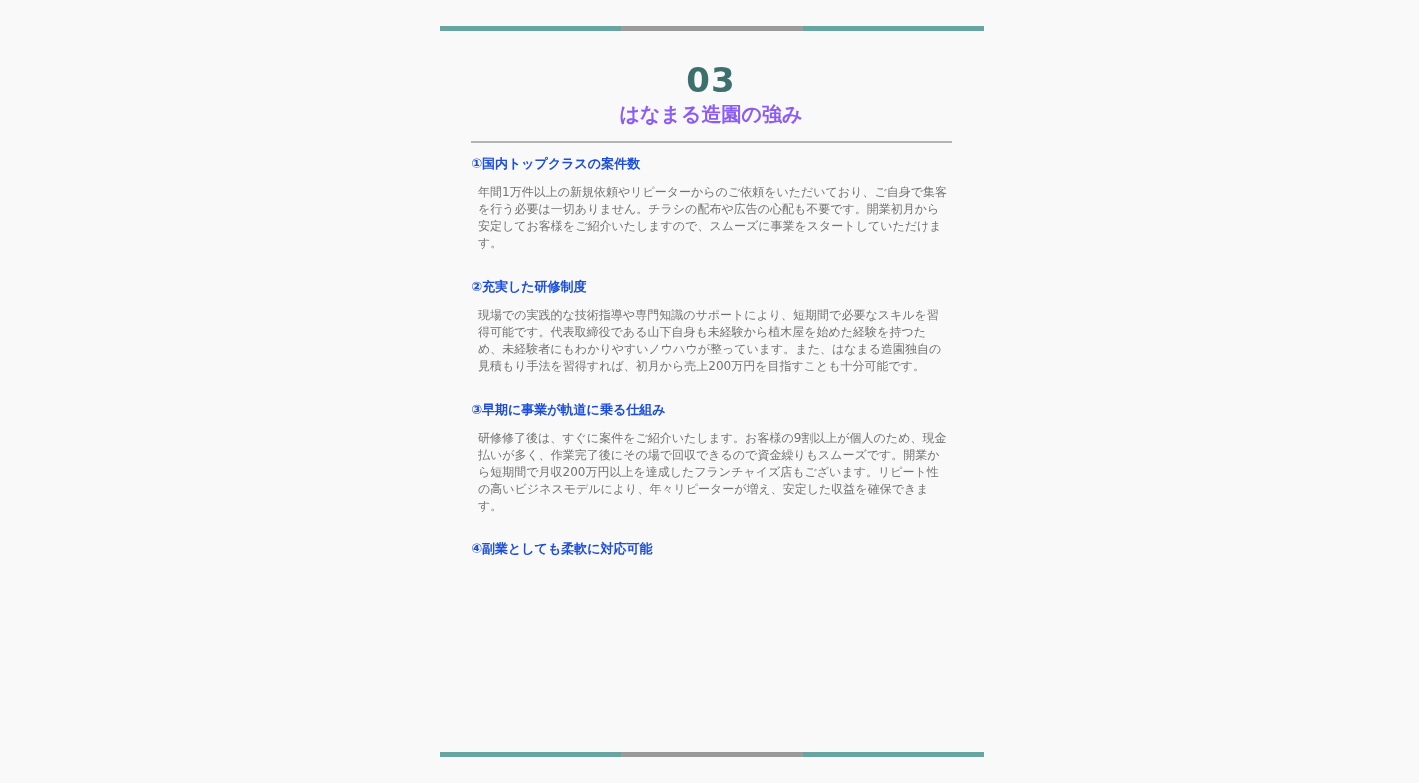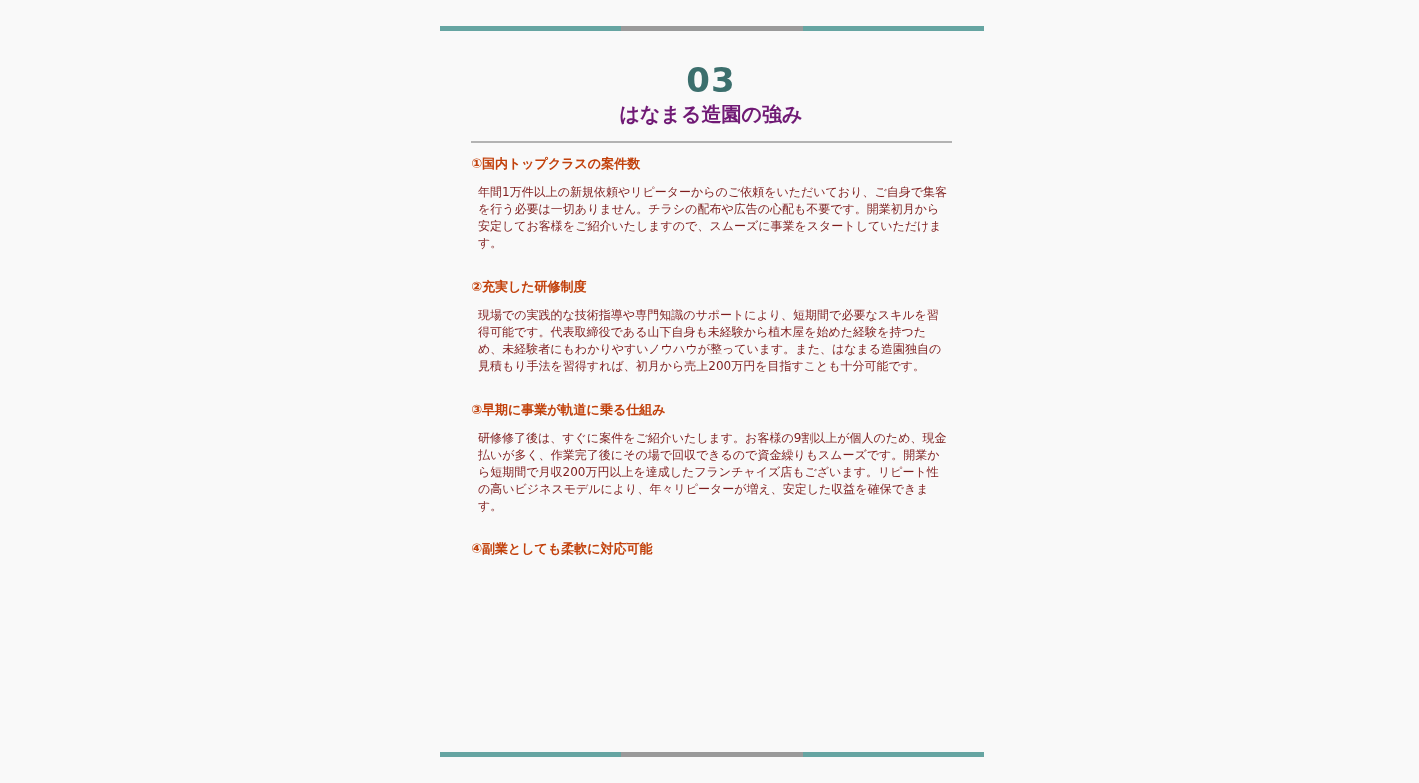--- a/index.html
+++ b/index.html
@@ -42,21 +42,21 @@
       font-weight: bold;
       font-size: 34px;
       line-height: 40px;
       color: #3c6f6d;
       letter-spacing: 1px;
     }
     .section-title {
       font-size: 20px;
       line-height: 26px;
       font-weight: bold;
-      color: #701a75;
+      color: #8b5cf6;
       margin-top: 1px;
     }
     .divider {
       position: absolute;
       left: 471px;
       top: 141px;
       width: 481px;
       height: 2px;
       background: #b3b3b3;
     }
@@ -64,27 +64,27 @@
       position: absolute;
       left: 471px;
       top: 154px;
       width: 482px;
     }
     .item { margin-bottom: 0; }
     .item-heading {
       font-size: 13px;
       line-height: 20px;
       font-weight: bold;
-      color: #c2410c;
+      color: #1d4ed8;
       margin: 0;
     }
     .item-body {
       font-size: 12px;
       line-height: 17px;
-      color: #7f1d1d;
+      color: #737373;
       padding-left: 7px;
       padding-right: 6px;
       margin-top: 10px;
       word-break: break-all;
     }
     .item-body p { margin: 0; }
     .item-1 { height: 123px; }
     .item-2 { height: 123px; }
     .item-3 { height: 139px; }
     .item-4 { }

